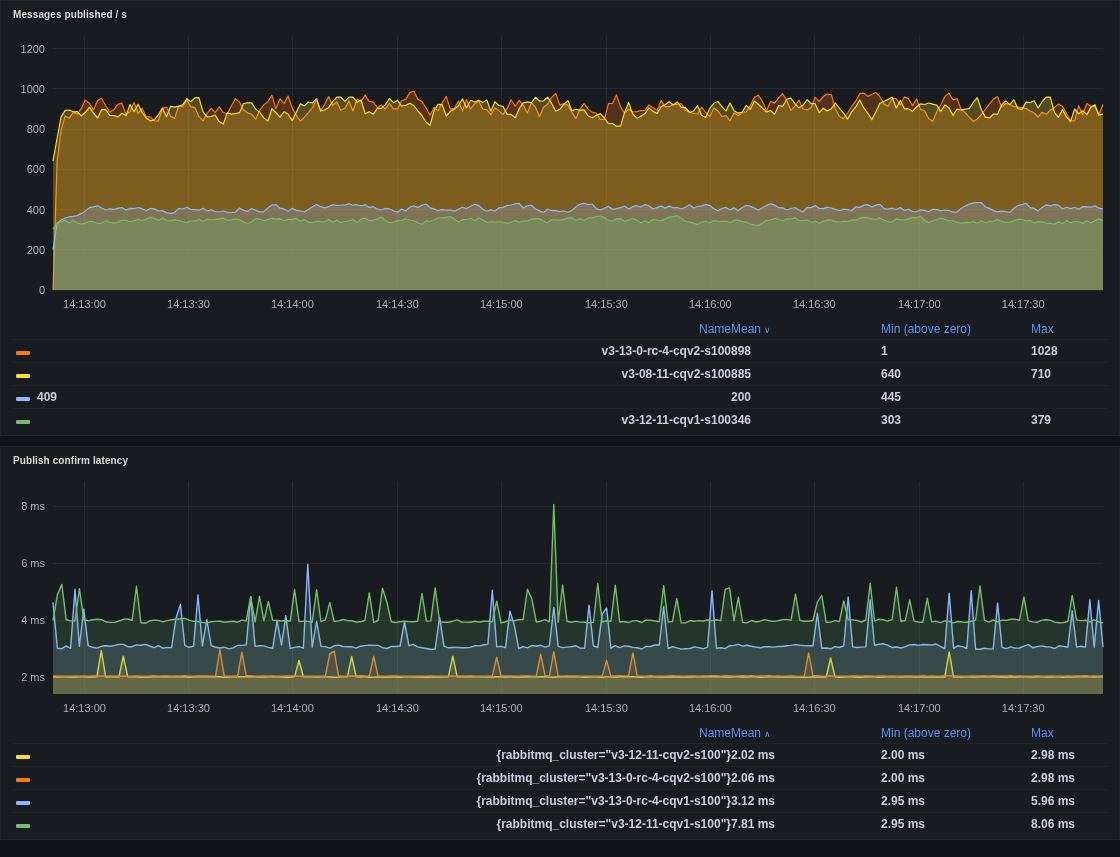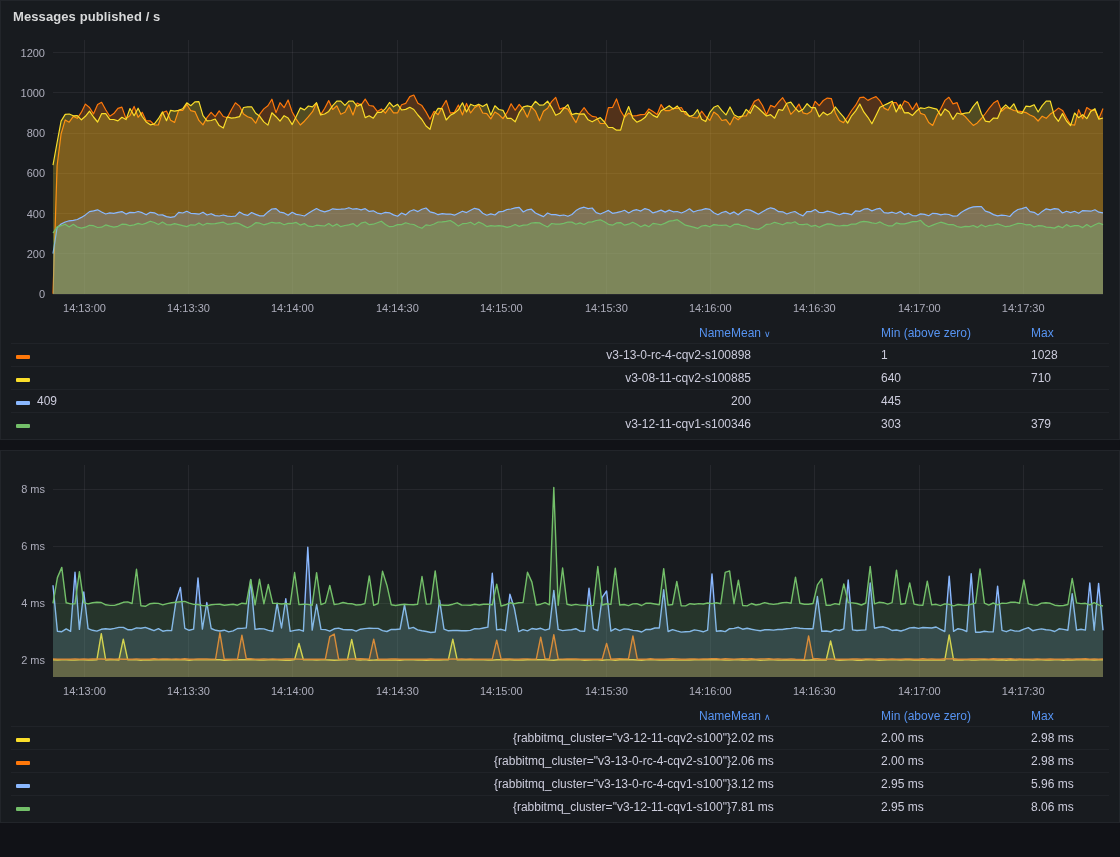--- a/index.html
+++ b/index.html
@@ -11,21 +11,21 @@
     font-family: "Liberation Sans", sans-serif;
   }
   .dashboard { padding: 0; }
   .panel {
     background: #181b1f;
     border: 1px solid rgba(204,204,220,0.06);
     padding: 6px 10px 4px 10px;
     margin-bottom: 10px;
   }
   .panel-title {
-    font-size: 13px;
+    font-size: 10px;
     font-weight: 700;
     color: #d8d9da;
     margin: 2px 0 8px 2px;
     letter-spacing: 0.1px;
     cursor: pointer;
   }
   .chart-wrap { position: relative; }
   svg { display: block; }
   svg text { font-family: "Liberation Sans", sans-serif; font-size: 11px; fill: rgba(204,204,220,0.82); }
   svg text.ylab { text-anchor: end; }
@@ -33,21 +33,21 @@
   svg line.grid { stroke: rgba(204,204,220,0.08); stroke-width: 1; shape-rendering: crispEdges; }
   .legend { font-size: 12px; color: #ccccdc; margin-top: 2px; }
   .legend-header, .legend-row {
     display: grid;
     grid-template-columns: 26px 1fr 150px 150px 64px;
     align-items: center;
     padding-right: 14px;
   }
   .legend-header { height: 21px; color: #5794F2; font-weight: 500; }
   .legend-header .cell { cursor: pointer; }
-  .legend-row { height: 23px; border-top: 1px solid rgba(204,204,220,0.05); }
+  .legend-row { height: 23px; border-top: 1px solid rgba(204,204,220,0.05); font-weight: bold; }
   .cell.num { text-align: left; }
   .name-col { text-align: right; }
   .swatch {
     display: inline-block;
     width: 14px; height: 4px;
     border-radius: 1px;
     margin-left: 5px;
   }
   .sort-icon { font-size: 9px; margin-left: 3px; color: #5794F2; }
   .series-name { cursor: pointer; }
@@ -139,20 +139,21 @@
             <span class="cell name-col series-name">v3-12-11-cqv1-s100</span>
             <span class="cell num">346</span>
             <span class="cell num">303</span>
             <span class="cell num">379</span>
           </div>
         </div>
     </div>
   </section>
 
   <section class="panel">
+    <h2 class="panel-title">Publish confirm latency</h2>
     <div class="chart-wrap">
       <svg width="1100" height="246">
           <line x1="42" x2="1092" y1="202.9" y2="202.9" class="grid"></line>
           <text x="34" y="206.9" class="ylab">2 ms</text>
           <line x1="42" x2="1092" y1="146.0" y2="146.0" class="grid"></line>
           <text x="34" y="150.0" class="ylab">4 ms</text>
           <line x1="42" x2="1092" y1="89.1" y2="89.1" class="grid"></line>
           <text x="34" y="93.1" class="ylab">6 ms</text>
           <line x1="42" x2="1092" y1="32.2" y2="32.2" class="grid"></line>
           <text x="34" y="36.2" class="ylab">8 ms</text>

